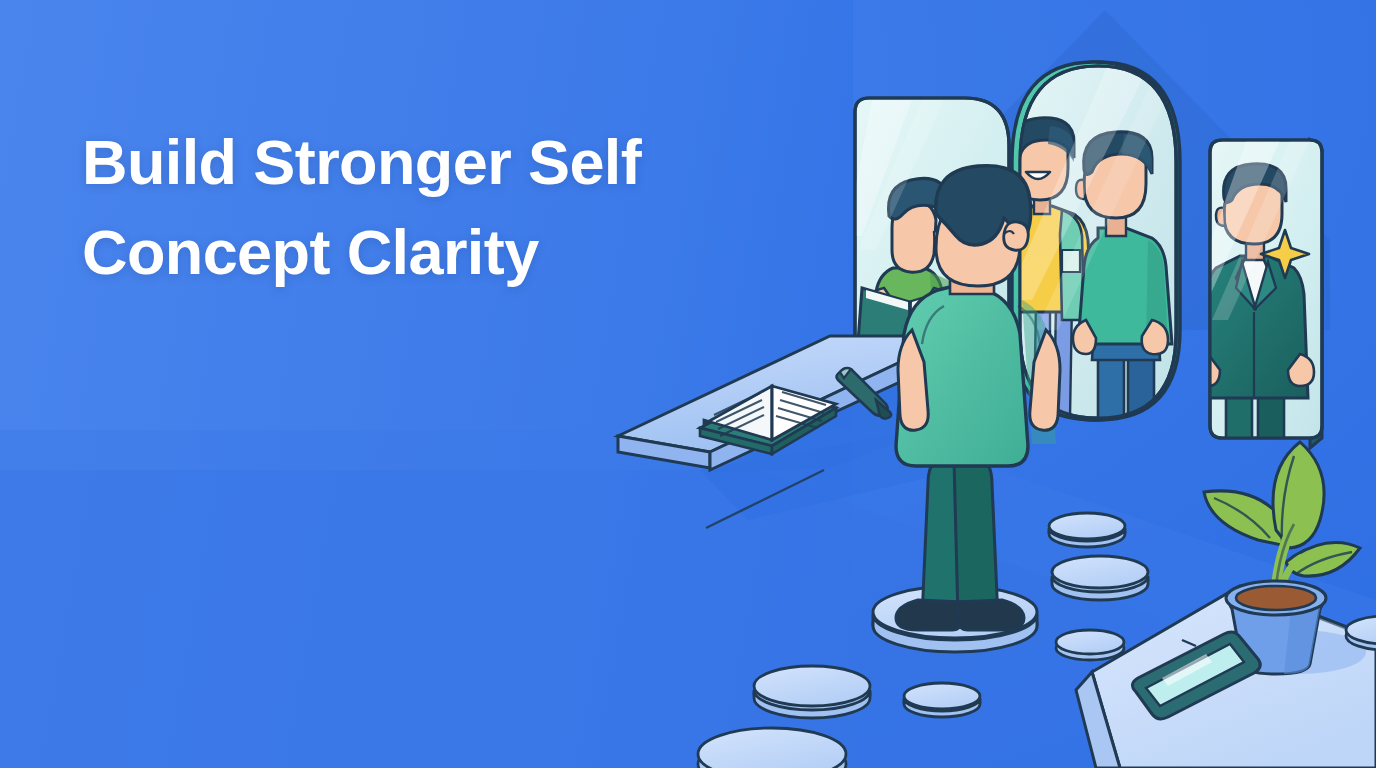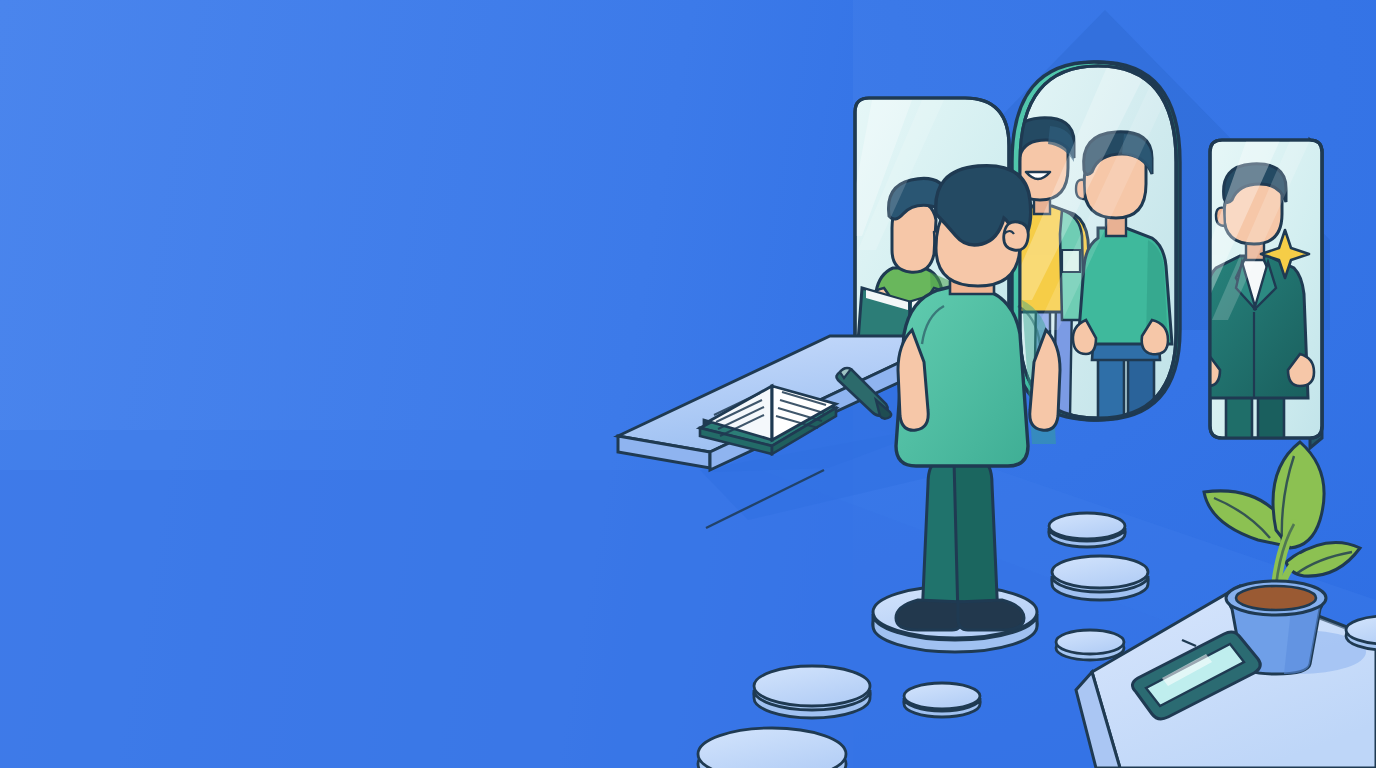--- a/index.html
+++ b/index.html
@@ -365,14 +365,16 @@
 
       <g>
         <ellipse cx="1386" cy="636" rx="40" ry="14" fill="#a5c6f3" stroke="#1f3a52" stroke-width="2.8"></ellipse>
         <ellipse cx="1386" cy="630" rx="40" ry="14" fill="url(#gStone)" stroke="#1f3a52" stroke-width="2.8"></ellipse>
       </g>
     </g>
 
   </svg>
   </div>
 
+  <h1 id="hero-title">Build Stronger Self
+Concept Clarity</h1>
 
 </div>
 
 </body></html>

